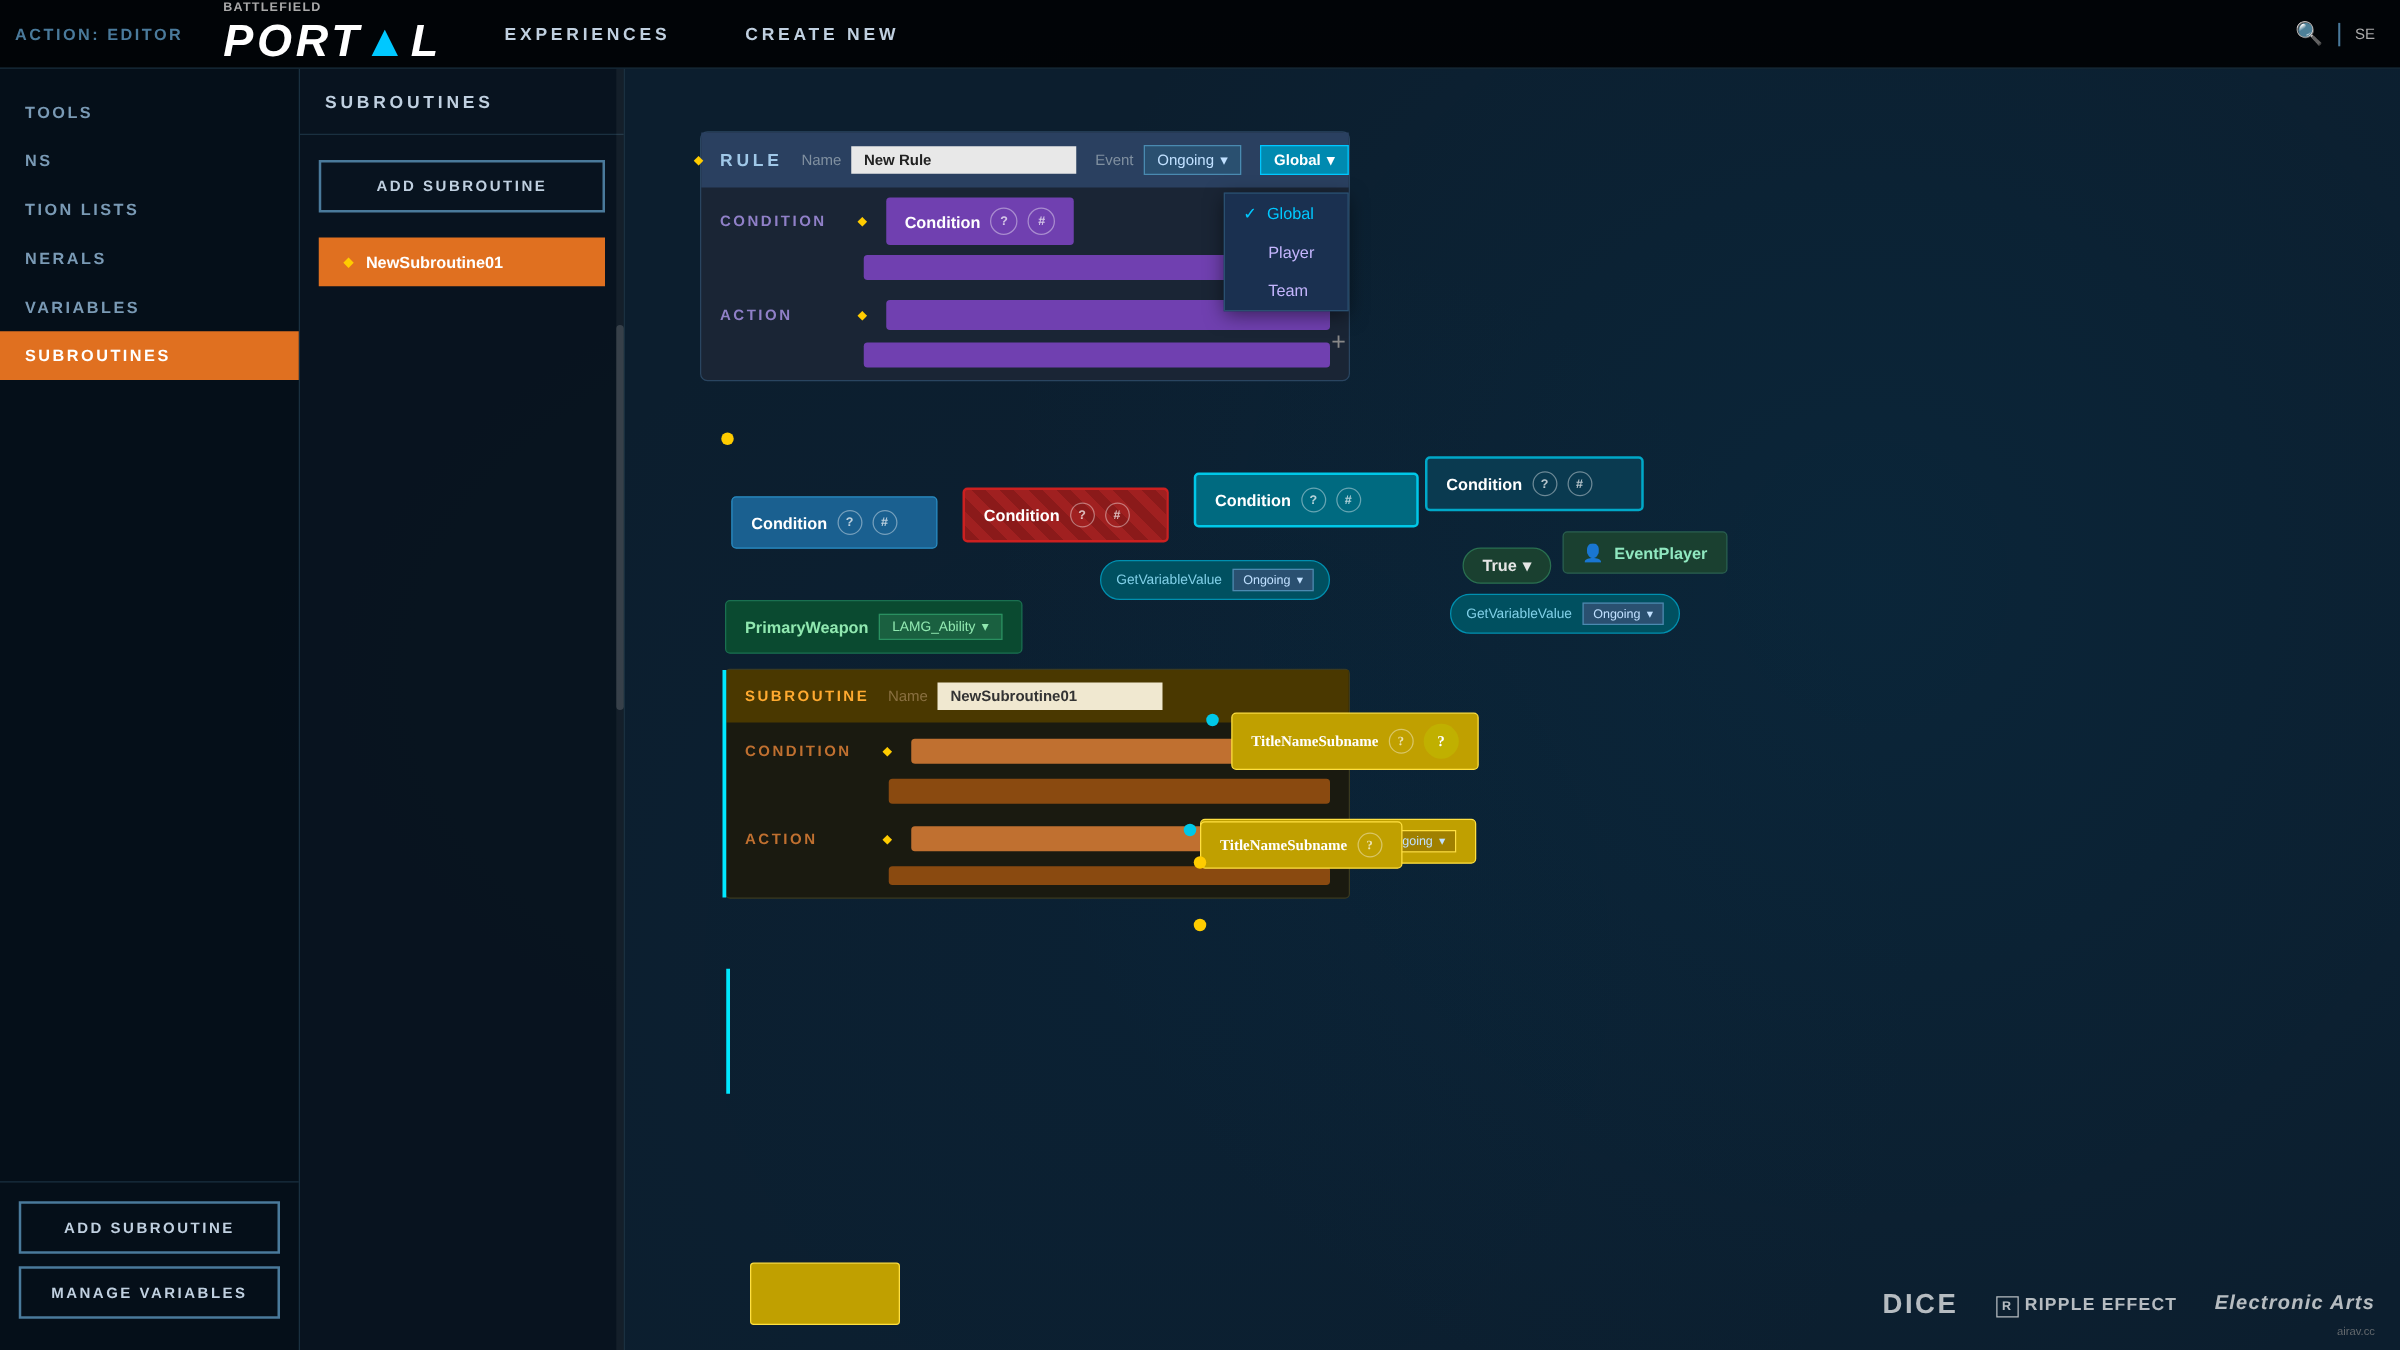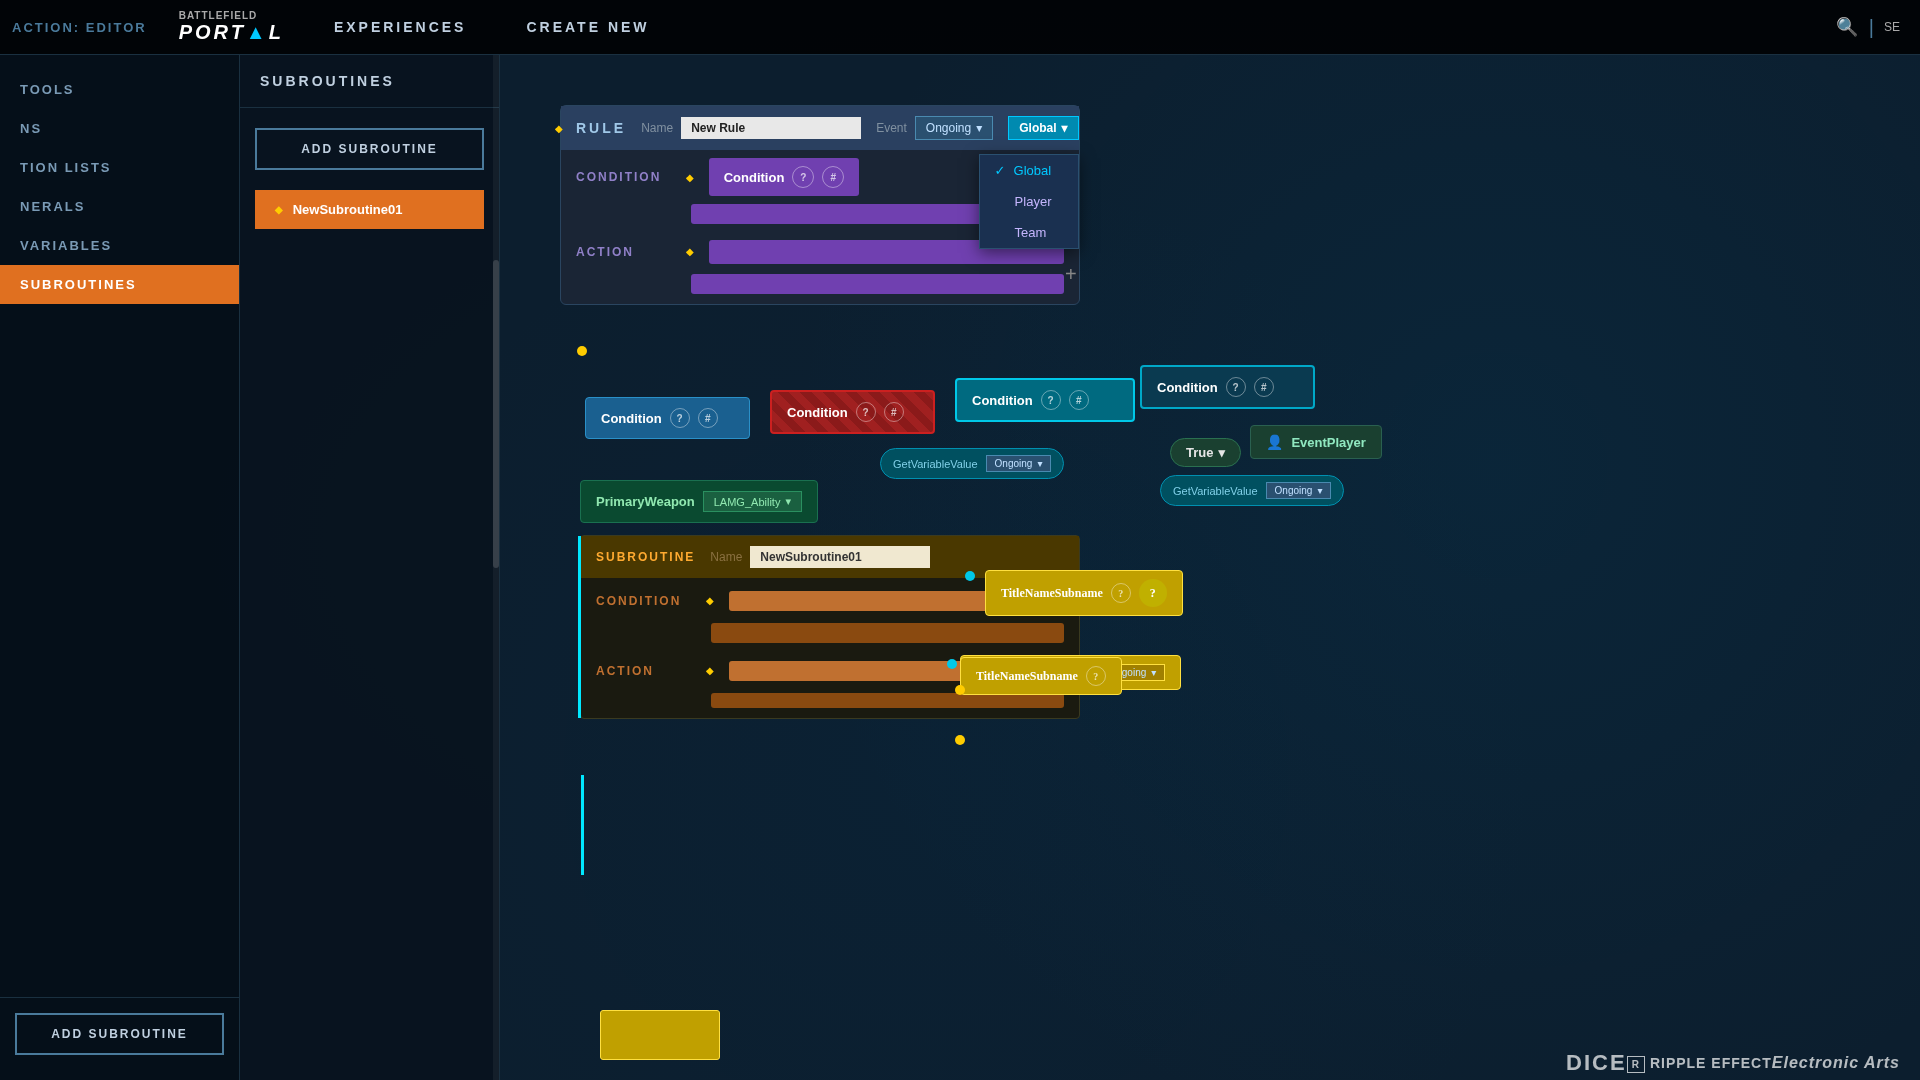--- a/index.html
+++ b/index.html
@@ -44,21 +44,21 @@
       align-items: center;
       padding: 0 20px;
     }
     .logo-bf {
       font-size: 10px;
       color: #aaa;
       letter-spacing: 1px;
       font-weight: bold;
     }
     .logo-portal {
-      font-size: 20px;
+      font-size: 36px;
       color: #fff;
       font-weight: 900;
       letter-spacing: 3px;
       font-style: italic;
     }
     .logo-portal span {
       color: #00c8ff;
     }
     .nav-link {
       color: #c0d0e0;
@@ -431,24 +431,25 @@
       width: 10px; height: 10px;
       border-radius: 50%;
       position: absolute;
     }
     .dot.yellow { background: #ffcc00; }
     .dot.cyan { background: #00c8e8; }
 
     
     .bottom-logos {
       position: absolute;
-      bottom: 4px;
+      bottom: 24px;
       right: 20px;
       display: flex;
       align-items: center;
+      gap: 30px;
       opacity: 0.7;
       justify-content: center;
     }
     .logo-text {
       color: #fff;
       font-size: 16px;
       font-weight: 900;
       letter-spacing: 1px;
     }
 
@@ -598,20 +599,21 @@
     <div class="sidebar-item">TOOLS</div>
     <div class="sidebar-item">NS</div>
     <div class="sidebar-item">TION LISTS</div>
     <div class="sidebar-item">NERALS</div>
     <div class="sidebar-item">VARIABLES</div>
     <div class="sidebar-item highlight">SUBROUTINES</div>
   </div>
 
   <div class="sub-bottom">
     <button class="sub-btn">ADD SUBROUTINE</button>
+    <button class="sub-btn">MANAGE VARIABLES</button>
   </div>
 </div>
 
 <div class="subroutines-panel">
   <div class="sub-header">SUBROUTINES</div>
   <div class="sub-add-btn">ADD SUBROUTINE</div>
   <div class="sub-item">
     <span>NewSubroutine01</span>
   </div>
 

